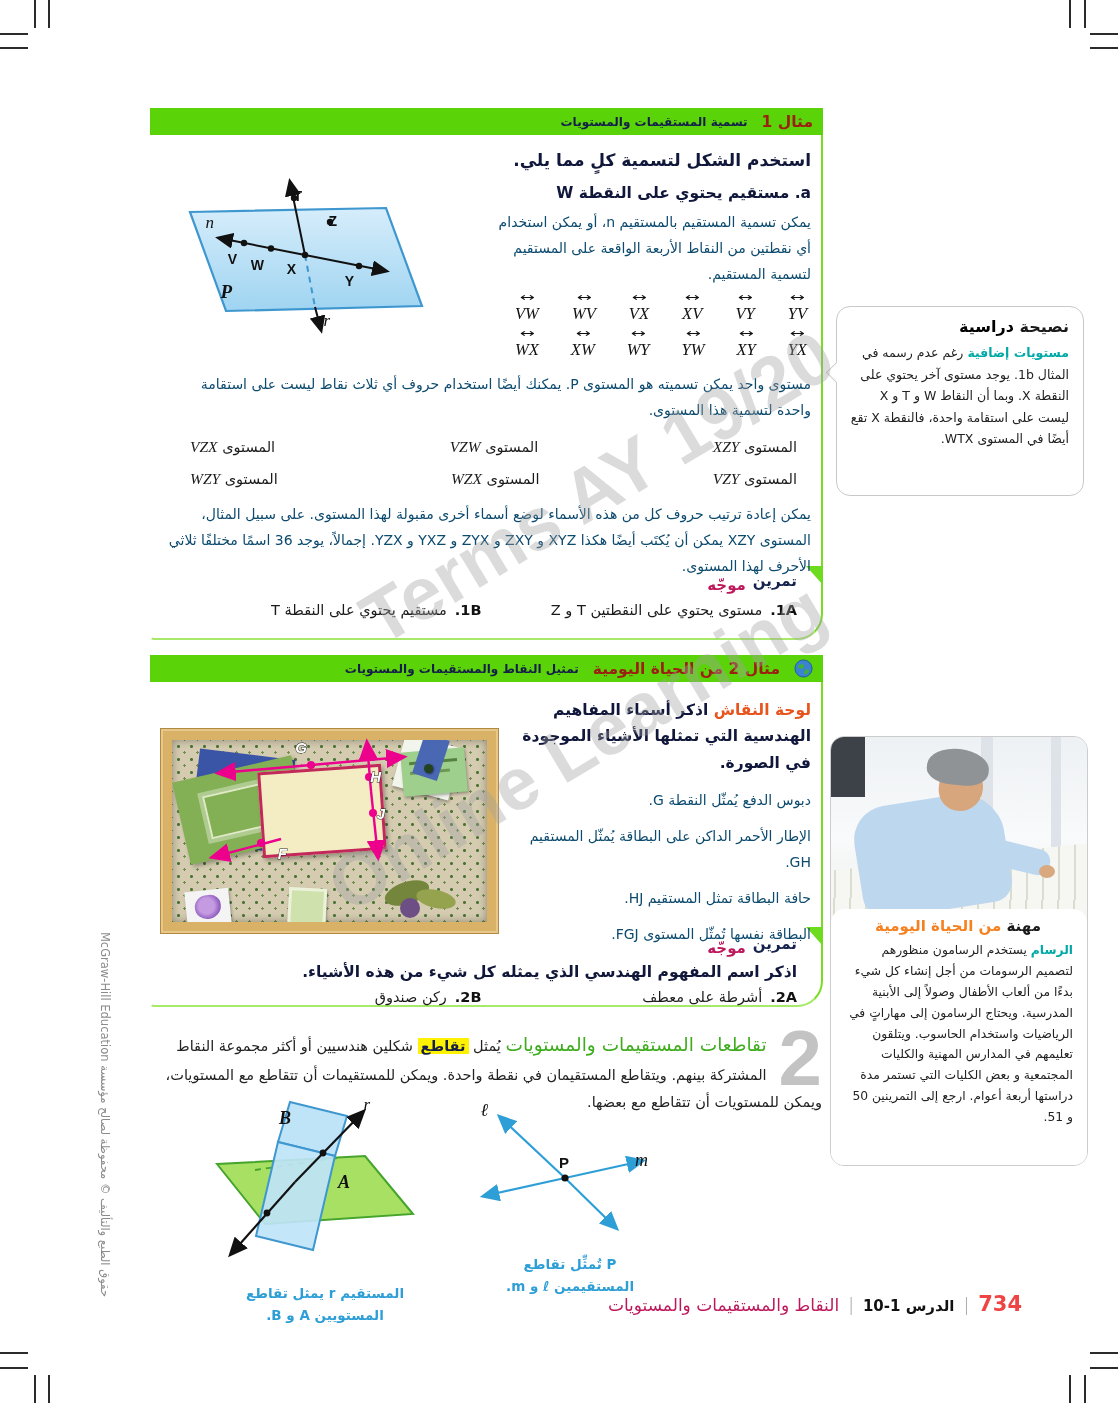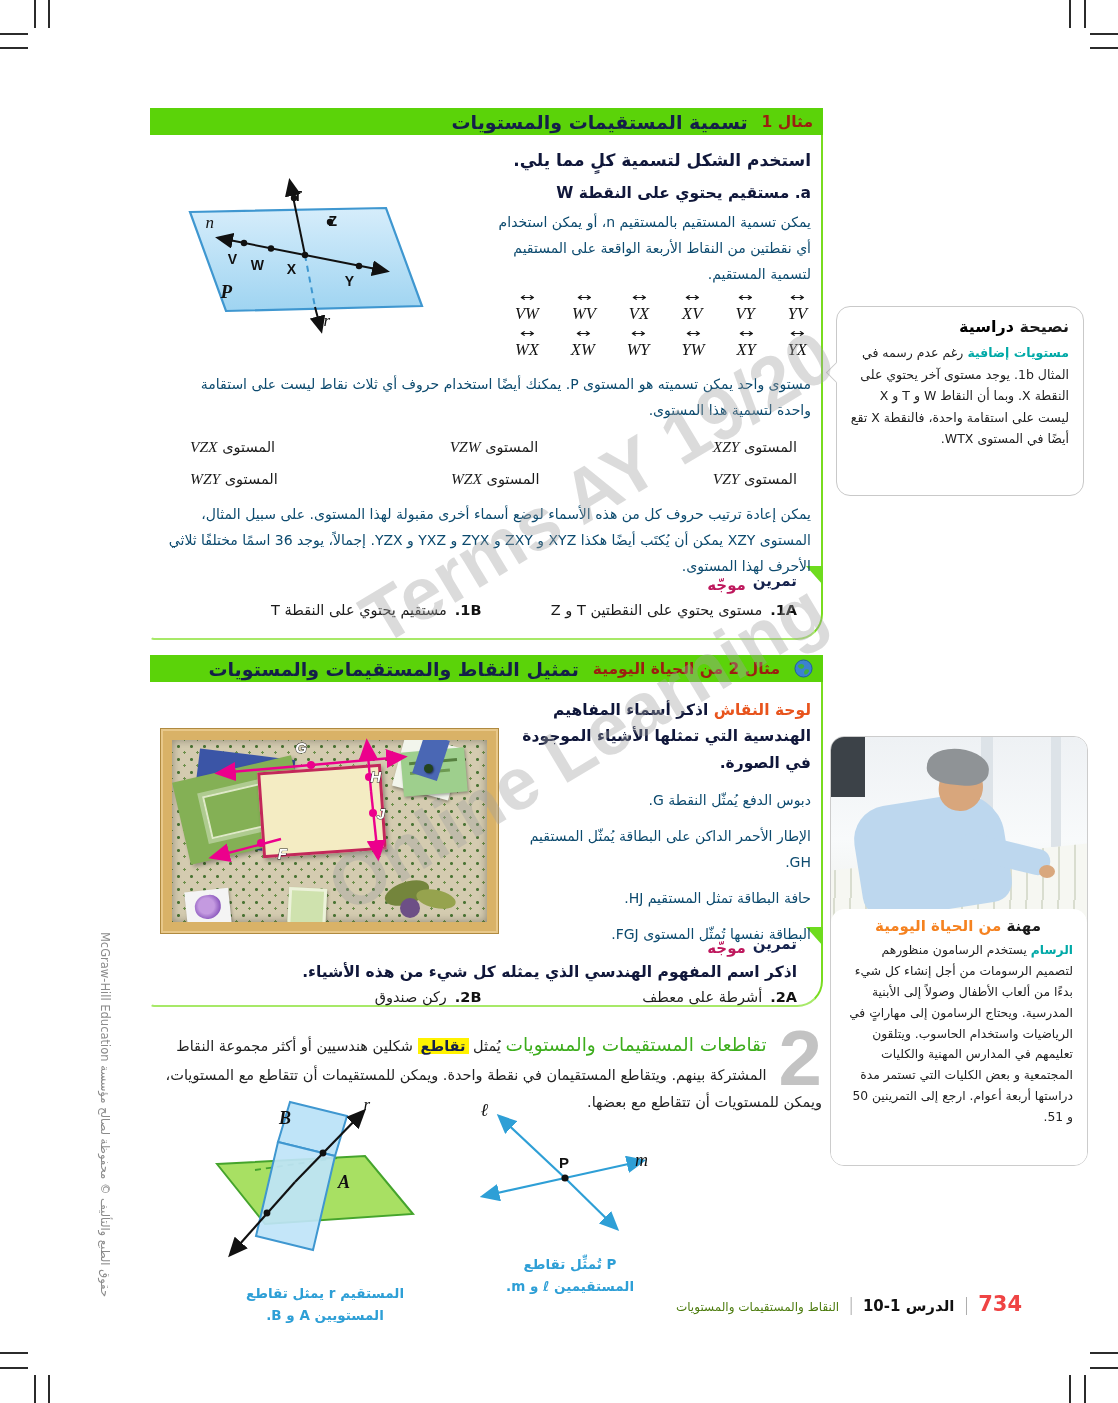--- a/index.html
+++ b/index.html
@@ -17,21 +17,21 @@
       color:rgba(160,160,160,0.38);transform:rotate(-31deg);}
   
   .copyright{position:absolute;left:112px;top:845px;width:452px;height:20px;
       transform-origin:0 0;transform:rotate(90deg);direction:rtl;
       font-size:11.5px;color:#8a8a8a;white-space:nowrap;}
   
   .exbox{position:absolute;background:#fff;}
   .exhead{position:absolute;top:0;left:0;right:0;height:27px;background:#5bd309;
       display:flex;align-items:center;gap:14px;padding:0 10px;direction:rtl;}
   .exlabel{color:#9c1f10;font-weight:bold;font-size:15.5px;white-space:nowrap;}
-  .extitle{color:#141f49;font-weight:bold;font-size:19px;white-space:nowrap;}
+  .extitle{color:#141f49;font-weight:bold;font-size:12px;white-space:nowrap;}
   .exframe{position:absolute;top:27px;bottom:0;left:0;right:0;pointer-events:none;
       border-left:2.5px solid #8fe23f00;border-right:2.5px solid #79dc1f;
       border-bottom:2.5px solid #a7e968;border-bottom-right-radius:26px;
       border-bottom-left-radius:4px;}
   .gp-wedge{position:absolute;right:0;width:17px;height:19px;background:#6edc1e;
       clip-path:polygon(0 0,100% 0,100% 100%);}
   .lead{font-weight:bold;color:#10173a;font-size:17px;text-align:right;}
   .subhead{font-weight:bold;color:#10173a;font-size:15.5px;text-align:right;}
   .body-t{font-size:14px;line-height:1.85;color:#0c4a6e;text-align:right;}
   .math{font-family:"Liberation Serif",serif;font-style:italic;}
@@ -137,21 +137,21 @@
   .hl{background:#fff200;font-weight:bold;color:#15204a;padding:0 3px;}
   
   .fig{position:absolute;text-align:center;}
   .fig-cap{color:#2e9fd6;font-weight:bold;font-size:13.5px;line-height:1.6;margin-top:4px;}
   
   .footer{position:absolute;right:96px;top:1292px;direction:rtl;display:flex;
       align-items:baseline;gap:9px;}
   .f-num{font-weight:bold;font-size:21px;color:#ef4444;}
   .f-sep{color:#9a9a9a;font-size:17px;font-weight:300;}
   .f-lesson{font-weight:bold;font-size:15px;color:#111;}
-  .f-title{font-size:12px;color:#4d7c0f;text-align:right;}
+  .f-title{font-size:17px;color:#be185d;text-align:right;}
   svg text{user-select:none;}
 </style>
 </head>
 <body>
 
 <div class="crop v" style="left:34px;top:0;"></div>
 <div class="crop v" style="left:48px;top:0;"></div>
 <div class="crop h" style="left:0;top:33px;"></div>
 <div class="crop h" style="left:0;top:47px;"></div>
 <div class="crop v" style="left:1069px;top:0;"></div>

